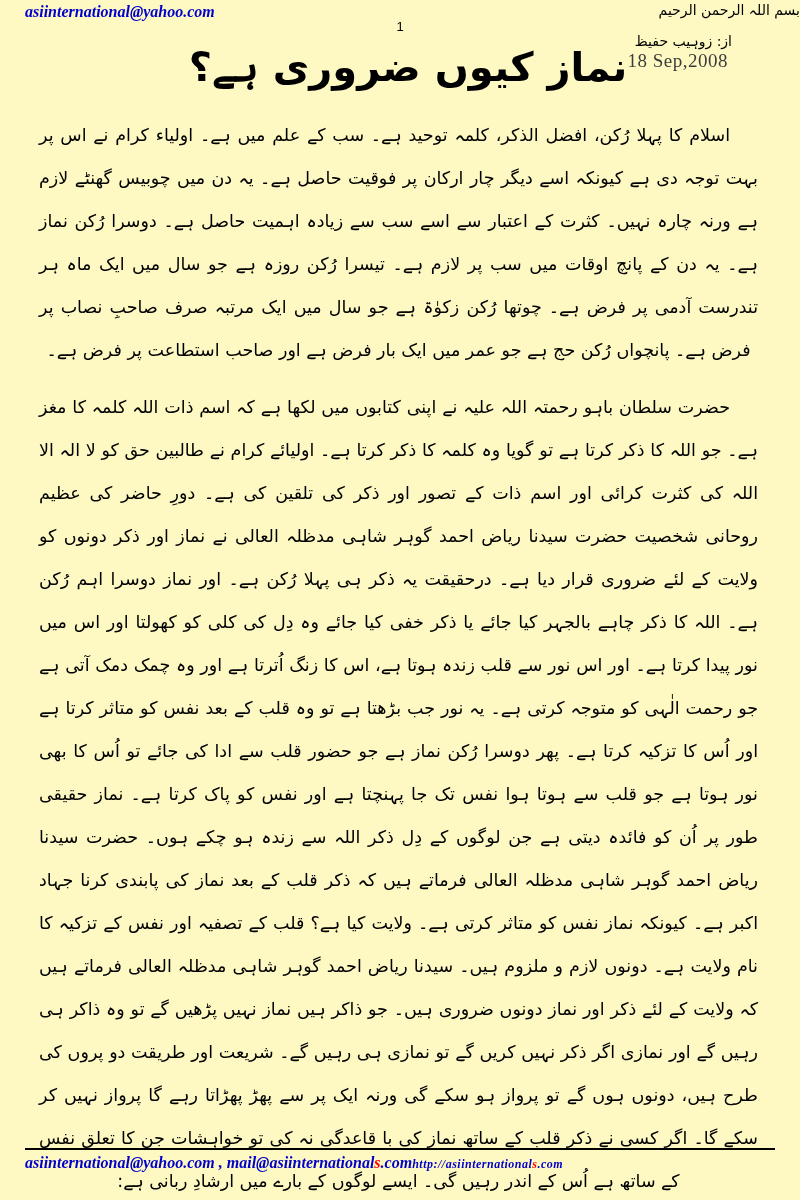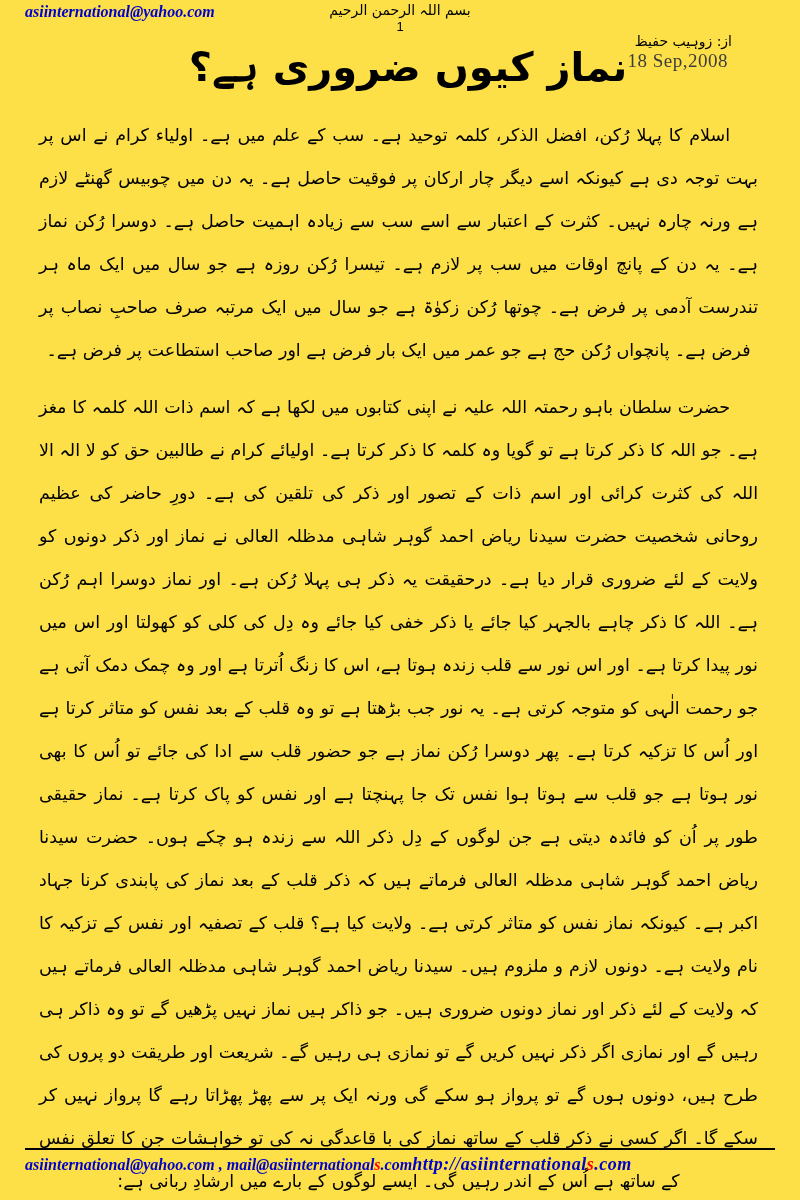--- a/index.html
+++ b/index.html
@@ -1,34 +1,34 @@
 <!DOCTYPE html>
 <html lang="ur"><head>
 <meta charset="utf-8">
 <style>
   html,body{margin:0;padding:0;background:#888;}
   .page{
     position:relative;
     width:800px;height:1200px;
     margin:0 auto;
-    background:#fde047;
+    background:#fef9c3;
     overflow:hidden;
     font-family:"DejaVu Sans",sans-serif;
     color:#000;
   }
   
   .hdr-email{
     position:absolute;left:25px;top:3px;
     font-family:"Liberation Serif",serif;
     font-style:italic;font-weight:bold;
     font-size:16px;color:#0000cc;
   }
   .bismillah{
     position:absolute;top:2px;left:0;width:100%;
-    text-align:center;font-size:14px;direction:rtl;
+    font-size:14px;direction:rtl;
   }
   .page-num{
     position:absolute;top:19px;left:0;width:100%;
     text-align:center;font-size:13px;
     font-family:"Liberation Sans",sans-serif;
   }
   .author{
     position:absolute;right:68px;top:33px;
     font-size:14px;direction:rtl;text-align:right;
   }
@@ -65,21 +65,21 @@
   .footer{
     position:absolute;left:25px;right:25px;top:1148px;
     border-top:2px solid #000;
     padding-top:4px;
     display:flex;justify-content:flex-start;align-items:baseline;
     font-family:"Liberation Serif",serif;
     font-style:italic;font-weight:bold;
     color:#0000cc;
   }
   .footer .left{font-size:16px;}
-  .footer .right{font-size:18px;letter-spacing:.5px;}
+  .footer .right{font-size:12px;letter-spacing:.5px;}
   .hl-red{color:#ff0000;}
 </style>
 </head>
 <body>
 
 <div class="page">
 
   <div class="hdr-email">asiinternational@yahoo.com</div>
 
   <div class="bismillah">بسم اللہ الرحمن الرحیم</div>

